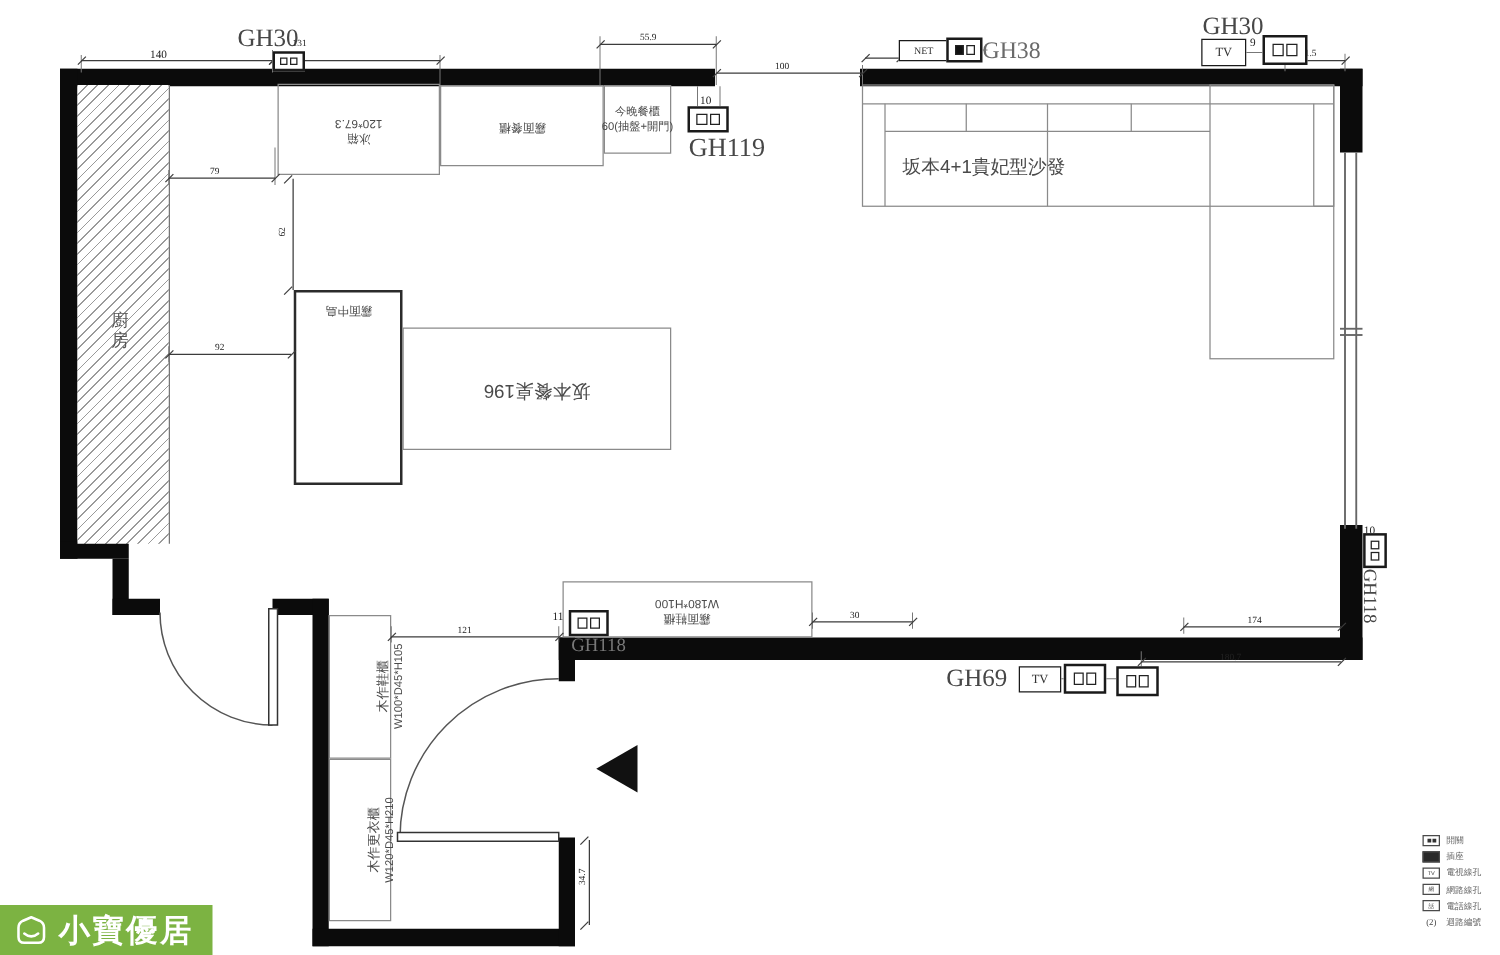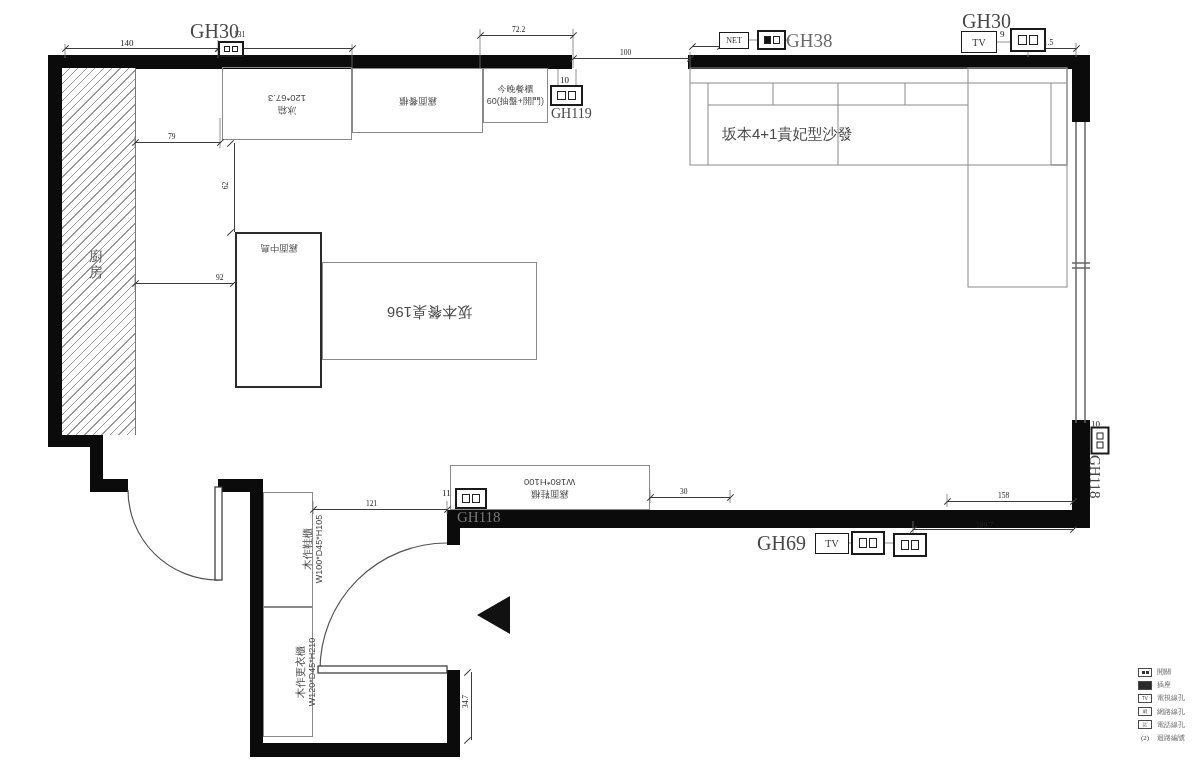--- a/index.html
+++ b/index.html
@@ -63,21 +63,21 @@
   <div class="hatch" style="left:62px;top:68px;width:73px;height:367px;"></div>
   <div class="kitchen-lbl" style="left:88px;top:248px;">廚房</div>
 
   <div class="box" style="left:222px;top:67px;width:130px;height:73px;">
     <div class="lbl r180 sm"><span>冰箱</span><br>
       <span>120*67.3</span></div>
   </div>
   <div class="box" style="left:352px;top:68px;width:131px;height:65px;">
     <div class="lbl r180 sm">霧面餐櫃</div>
   </div>
-  <div class="box" style="left:483px;top:68px;width:65px;height:55px;">
+  <div class="box" style="left:483px;top:68px;width:54px;height:55px;">
     <div class="lbl" style="font-size:9px;"><span>今晚餐櫃</span><br>
       <span>60(抽盤+開門)</span></div>
   </div>
   <div class="box bold" style="left:235px;top:232px;width:87px;height:156px;align-items:flex-start;">
     <div class="lbl r180 sm" style="margin-top:8px;">霧面中島</div>
   </div>
   <div class="box" style="left:322px;top:262px;width:215px;height:98px;">
     <div class="lbl r180">坂本餐桌196</div>
   </div>
   <div class="box" style="left:450px;top:465px;width:200px;height:45px;">
@@ -91,21 +91,21 @@
   </div>
   <div class="box" style="left:263px;top:607px;width:50px;height:130px;"></div>
   <div class="vcab" style="left:223px;top:657px;width:165px;height:30px;transform:rotate(-90deg);">
     <div class="lbl" style="font-size:10.5px;">木作更衣櫃</div>
     <div class="lbl" style="font-size:9px;">W120*D45*H210</div>
   </div>
 
   <div class="lbl" style="position:absolute;left:722px;top:125px;">坂本4+1貴妃型沙發</div>
 
   <div class="gh" style="left:190px;top:20px;font-size:20px;">GH30</div>
-  <div class="gh" style="left:551px;top:106px;font-size:14px;">GH119</div>
+  <div class="gh" style="left:551px;top:106px;font-size:21px;">GH119</div>
   <div class="gh" style="left:786px;top:30px;font-size:19px;color:#6a6a6a;">GH38</div>
   <div class="gh" style="left:962px;top:10px;font-size:20px;">GH30</div>
   <div class="gh" style="left:757px;top:532px;font-size:20px;">GH69</div>
   <div class="gh" style="left:457px;top:509px;font-size:15px;color:#787878;z-index:6;">GH118</div>
   <div class="gh" style="left:1103px;top:455px;font-size:15px;transform:rotate(90deg);transform-origin:left top;">GH118</div>
 
   <svg class="overlay" width="1200" height="764" viewBox="0 0 1200 764">
     <g stroke="#8a8a8a" stroke-width="1" fill="none">
       <rect x="690" y="68" width="377" height="97"></rect>
       <line x1="690" y1="83" x2="1067" y2="83"></line>
@@ -171,57 +171,57 @@
       <div class="dim-tick" style="left: 65px; top: 44px;"></div>
       <div class="dim-tick" style="left: 218px; top: 44px;"></div>
       <div class="dim-label" style="left: 120px; top: 38px;">140</div>
       <div class="dim-line" style="left: 218px; top: 48px; width: 134px; height: 1px;"></div>
       <div class="dim-tick" style="left: 218px; top: 44px;"></div>
       <div class="dim-tick" style="left: 352px; top: 44px;"></div>
       <div class="dim-label small" style="left: 234px; top: 30px;">131</div>
       <div class="dim-line" style="left: 480px; top: 35px; width: 93px; height: 1px;"></div>
       <div class="dim-tick" style="left: 480px; top: 31px;"></div>
       <div class="dim-tick" style="left: 573px; top: 31px;"></div>
-      <div class="dim-label small" style="left: 512px; top: 25px;">72.2</div>
+      <div class="dim-label small" style="left: 512px; top: 25px;">55.9</div>
       <div class="dim-line" style="left: 573px; top: 58px; width: 117px; height: 1px;"></div>
       <div class="dim-tick" style="left: 573px; top: 54px;"></div>
       <div class="dim-tick" style="left: 690px; top: 54px;"></div>
       <div class="dim-label small" style="left: 620px; top: 48px;">100</div>
       <div class="dim-line" style="left: 692px; top: 46px; width: 28px; height: 1px;"></div>
       <div class="dim-tick" style="left: 692px; top: 42px;"></div>
       <div class="dim-tick" style="left: 720px; top: 42px;"></div>
       <div class="dim-label small" style="left: 698px; top: 36px; margin-left: 28px;">27</div>
       <div class="dim-line" style="left: 1028px; top: 48px; width: 48px; height: 1px;"></div>
       <div class="dim-tick" style="left: 1028px; top: 44px;"></div>
       <div class="dim-tick" style="left: 1076px; top: 44px;"></div>
       <div class="dim-label small" style="left: 1040px; top: 38px;">41.5</div>
       <div class="dim-line" style="left: 135px; top: 142px; width: 85px; height: 1px;"></div>
       <div class="dim-tick" style="left: 135px; top: 138px;"></div>
       <div class="dim-tick" style="left: 220px; top: 138px;"></div>
       <div class="dim-label small" style="left: 168px; top: 132px;">79</div>
       <div class="dim-line" style="left: 135px; top: 283px; width: 98px; height: 1px;"></div>
       <div class="dim-tick" style="left: 135px; top: 279px;"></div>
       <div class="dim-tick" style="left: 233px; top: 279px;"></div>
-      <div class="dim-label small" style="left: 172px; top: 273px; margin-left: 44px;">92</div>
+      <div class="dim-label small" style="left: 172px; top: 273px;">92</div>
       <div class="dim-line" style="left: 234px; top: 143px; width: 1px; height: 89px;"></div>
       <div class="dim-tick" style="left: 230px; top: 139px;"></div>
       <div class="dim-tick" style="left: 230px; top: 228px;"></div>
       <div class="dim-label small vert" style="left: 222px; top: 181px;">62</div>
       <div class="dim-line" style="left: 313px; top: 509px; width: 134px; height: 1px;"></div>
       <div class="dim-tick" style="left: 313px; top: 505px;"></div>
       <div class="dim-tick" style="left: 447px; top: 505px;"></div>
       <div class="dim-label small" style="left: 366px; top: 499px;">121</div>
       <div class="dim-line" style="left: 650px; top: 497px; width: 80px; height: 1px;"></div>
       <div class="dim-tick" style="left: 650px; top: 493px;"></div>
       <div class="dim-tick" style="left: 730px; top: 493px;"></div>
       <div class="dim-label small" style="left: 680px; top: 487px;">30</div>
       <div class="dim-line" style="left: 947px; top: 501px; width: 126px; height: 1px;"></div>
       <div class="dim-tick" style="left: 947px; top: 497px;"></div>
       <div class="dim-tick" style="left: 1073px; top: 497px;"></div>
-      <div class="dim-label small" style="left: 998px; top: 491px;">158</div>
+      <div class="dim-label small" style="left: 998px; top: 491px;">174</div>
       <div class="dim-line" style="left: 913px; top: 529px; width: 160px; height: 1px;"></div>
       <div class="dim-tick" style="left: 913px; top: 525px;"></div>
       <div class="dim-tick" style="left: 1073px; top: 525px;"></div>
       <div class="dim-label small" style="left: 976px; top: 521px;">180.7</div>
       <div class="dim-line" style="left: 471px; top: 672px; width: 1px; height: 68px;"></div>
       <div class="dim-tick" style="left: 467px; top: 668px;"></div>
       <div class="dim-tick" style="left: 467px; top: 736px;"></div>
       <div class="dim-label small vert" style="left: 459px; top: 697px;">34.7</div>
       <div class="dim-label" style="left: 1000px; top: 29px;">9</div>
       <div class="dim-label" style="left: 560px; top: 75px;">10</div>
@@ -232,21 +232,21 @@
     </div>
   <div id="ports">
       <div class="port" style="left: 218px; top: 41px; width: 26px; height: 16px;">
         <div class="sq"></div>
         <div class="sq"></div>
       </div>
       <div class="port" style="left: 550px; top: 85px; width: 33px; height: 21px;">
         <div class="sq"></div>
         <div class="sq"></div>
       </div>
-      <div class="port txt" style="left: 719px; top: 32px; width: 30px; height: 17px; font-size: 8px;">NET</div>
+      <div class="port txt" style="left: 719px; top: 32px; width: 40px; height: 17px; font-size: 8px;">NET</div>
       <div class="port" style="left: 757px; top: 30px; width: 29px; height: 20px;">
         <div class="sq fill"></div>
         <div class="sq"></div>
       </div>
       <div class="port txt" style="left: 961px; top: 31px; width: 36px; height: 22px; font-size: 10px;">TV</div>
       <div class="port" style="left: 1010px; top: 28px; width: 36px; height: 24px;">
         <div class="sq"></div>
         <div class="sq"></div>
       </div>
       <div class="port" style="left: 455px; top: 488px; width: 32px; height: 21px;">
@@ -290,14 +290,21 @@
       <div class="legend-row" style="left: 1138px; top: 719.8px;">
         <div class="legend-ic">話</div>
         <div class="legend-label">電話線孔</div>
       </div>
       <div class="legend-row" style="left: 1138px; top: 733px;">
         <div class="legend-ic none">(2)</div>
         <div class="legend-label">迴路編號</div>
       </div>
     </div>
 
+  <div id="logo" style="background: rgb(124, 179, 66);">
+    <svg width="30" height="26" viewBox="0 0 32 28" fill="none" stroke="#ffffff" stroke-width="2.2" stroke-linecap="round" stroke-linejoin="round">
+      <path d="M5 12 Q5 8 9 6 L16 3 L23 6 Q27 8 27 12 L27 20 Q27 25 22 25 L10 25 Q5 25 5 20 Z"></path>
+      <path d="M10 17 Q16 22 22 17"></path>
+    </svg>
+    <span class="logo-text">小寶優居</span>
+  </div>
 
 </div>
 
 </body></html>

